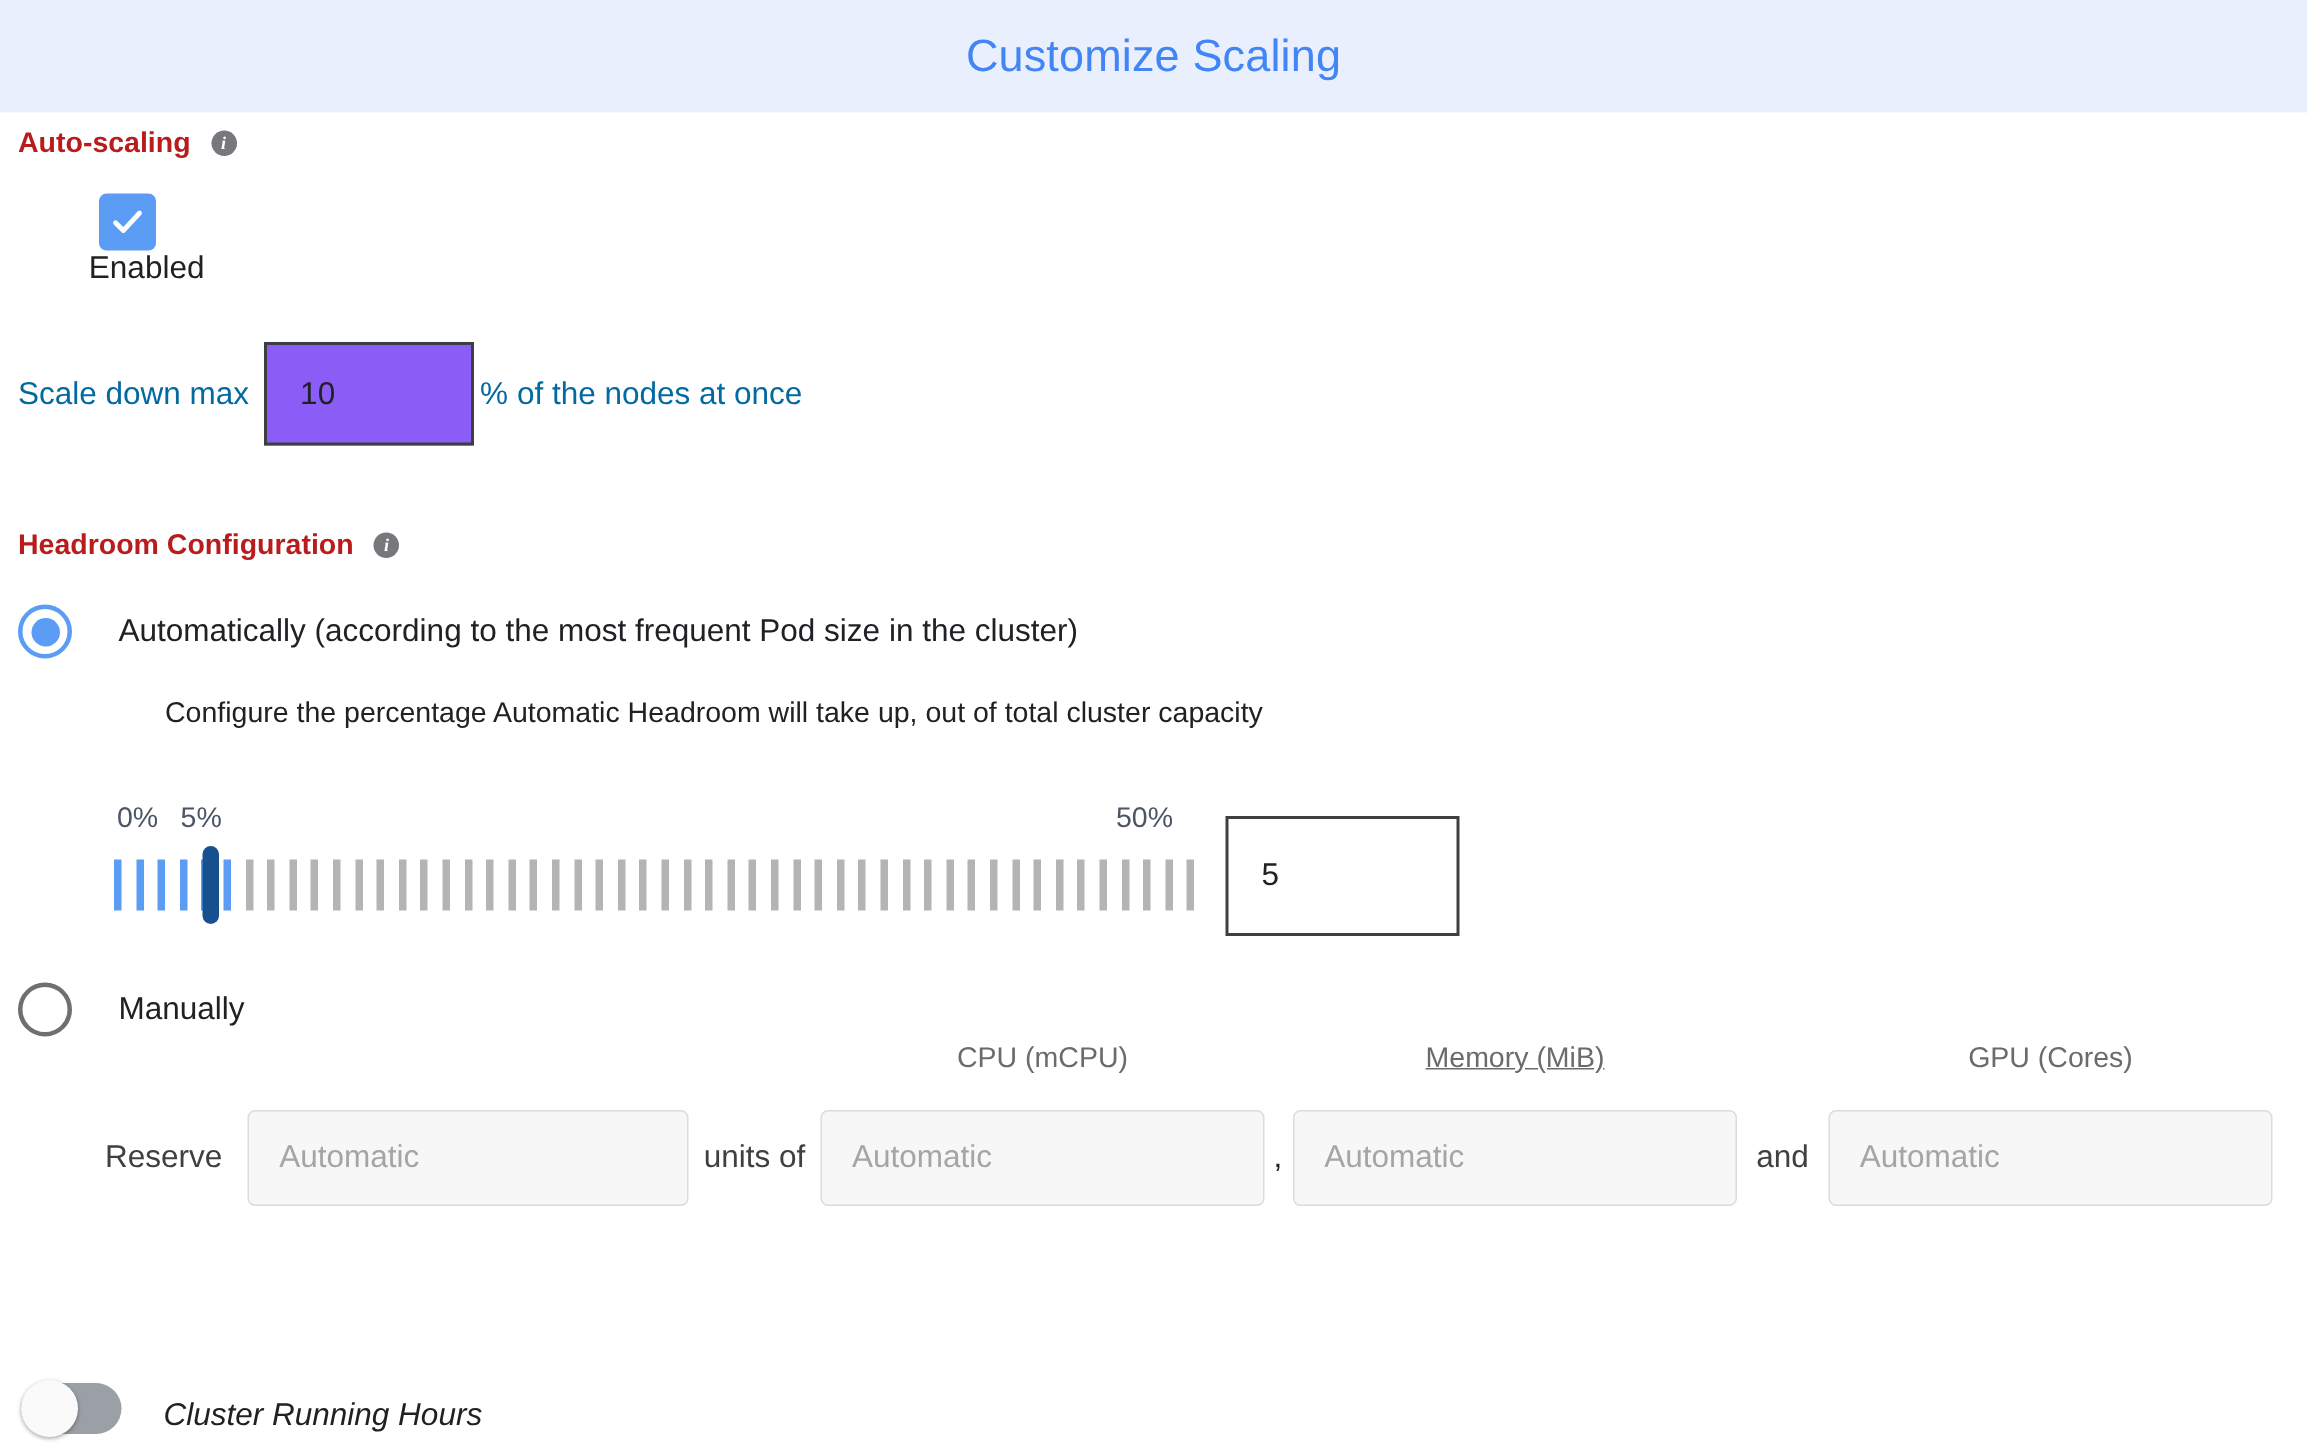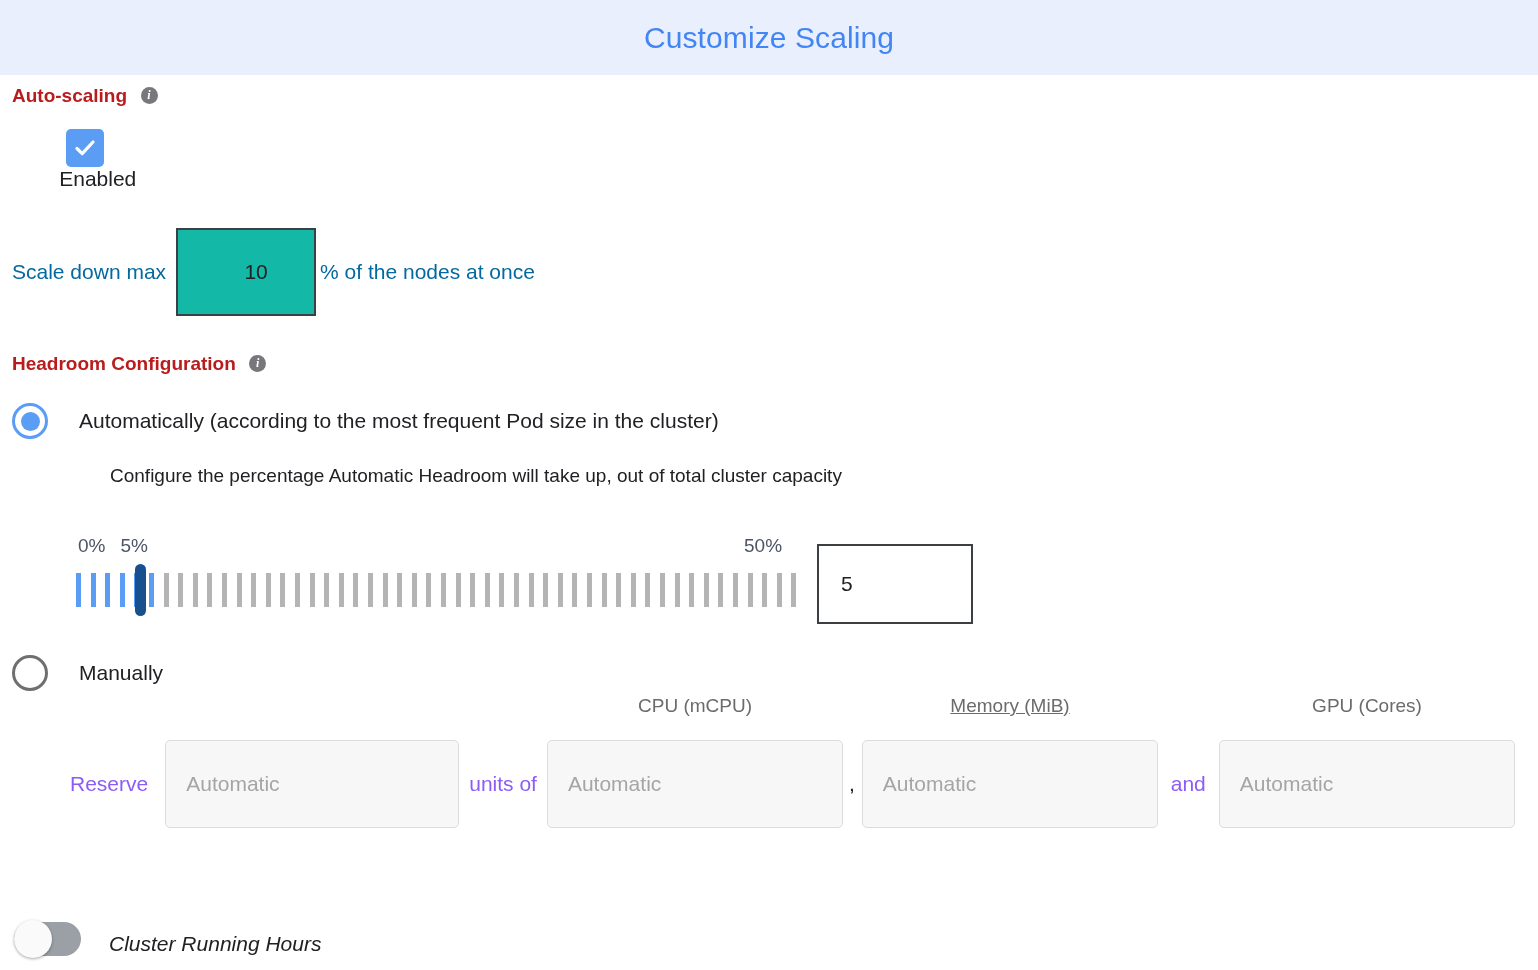--- a/index.html
+++ b/index.html
@@ -100,32 +100,31 @@
     display: flex;
     align-items: center;
   }
   .scaledown-text {
     font-size: 21px;
     color: #0369a1;
     white-space: nowrap;
   }
   .num-box {
     width: 140px;
-    height: 88px;
+    height: 69px;
     border: 2px solid #3c4043;
-    background: #14b8a6;
+    background: #8b5cf6;
     display: flex;
     align-items: center;
     padding-left: 22px;
     font-size: 21px;
     color: #202124;
     margin: 0 4px 0 10px;
     font-family: "Liberation Sans", sans-serif;
     outline: none;
-    text-align: center;
   }
 
   
   .headroom-block {
     position: absolute;
     left: 12px;
     top: 353px;
   }
   .radio-row {
     display: flex;
@@ -252,25 +251,25 @@
   .reserve-row {
     position: absolute;
     top: 45px;
     left: 0;
     display: flex;
     align-items: center;
     width: 100%;
   }
   .reserve-word {
     font-size: 21px;
-    color: #8b5cf6;
+    color: #404040;
     white-space: nowrap;
   }
   .txt-input {
-    height: 88px;
+    height: 64px;
     border: 1.5px solid #dadce0;
     border-radius: 5px;
     background: #f7f7f7;
     font-size: 21px;
     color: #202124;
     padding-left: 20px;
     font-family: "Liberation Sans", sans-serif;
     outline: none;
   }
   .txt-input::placeholder { color: #a5a5a5; }

